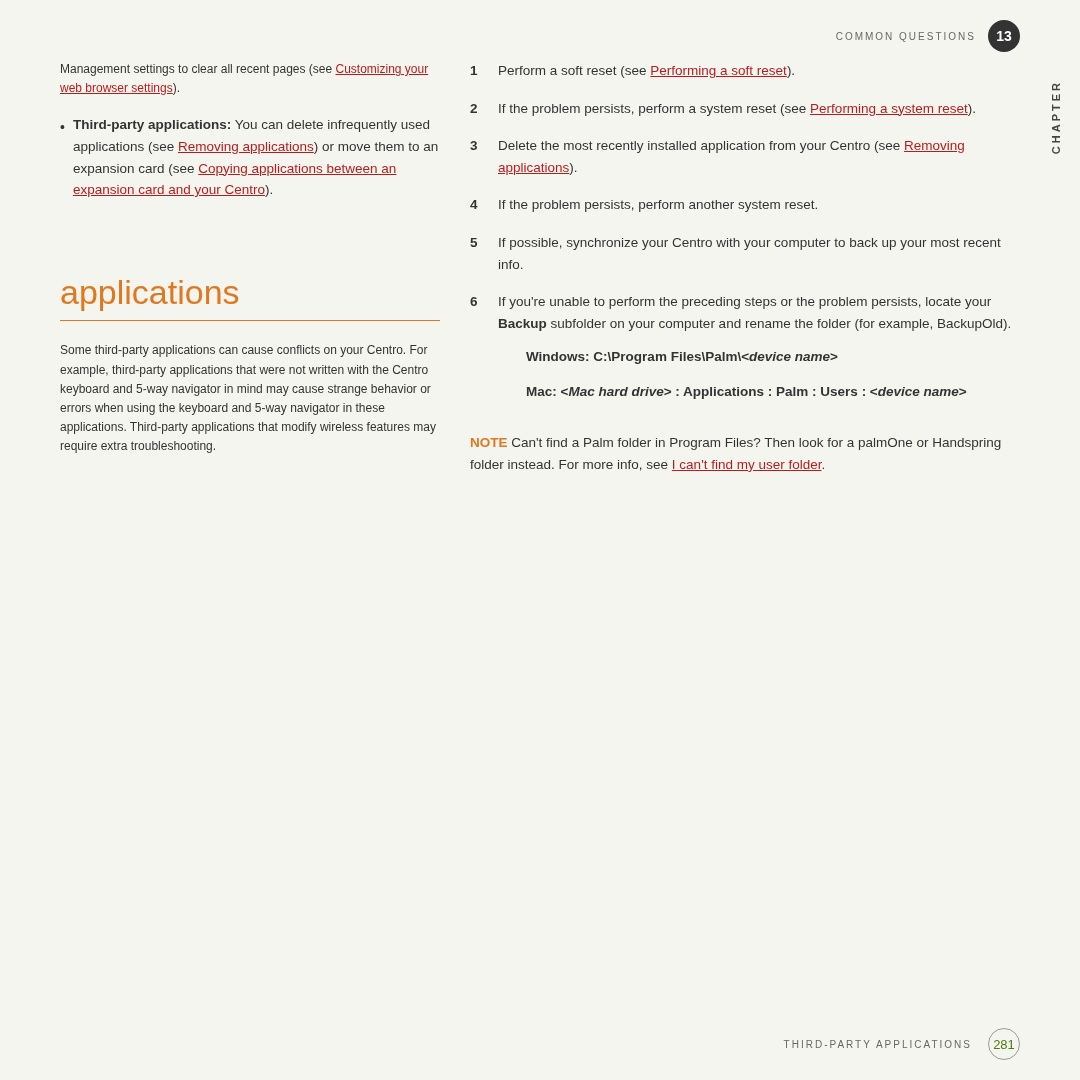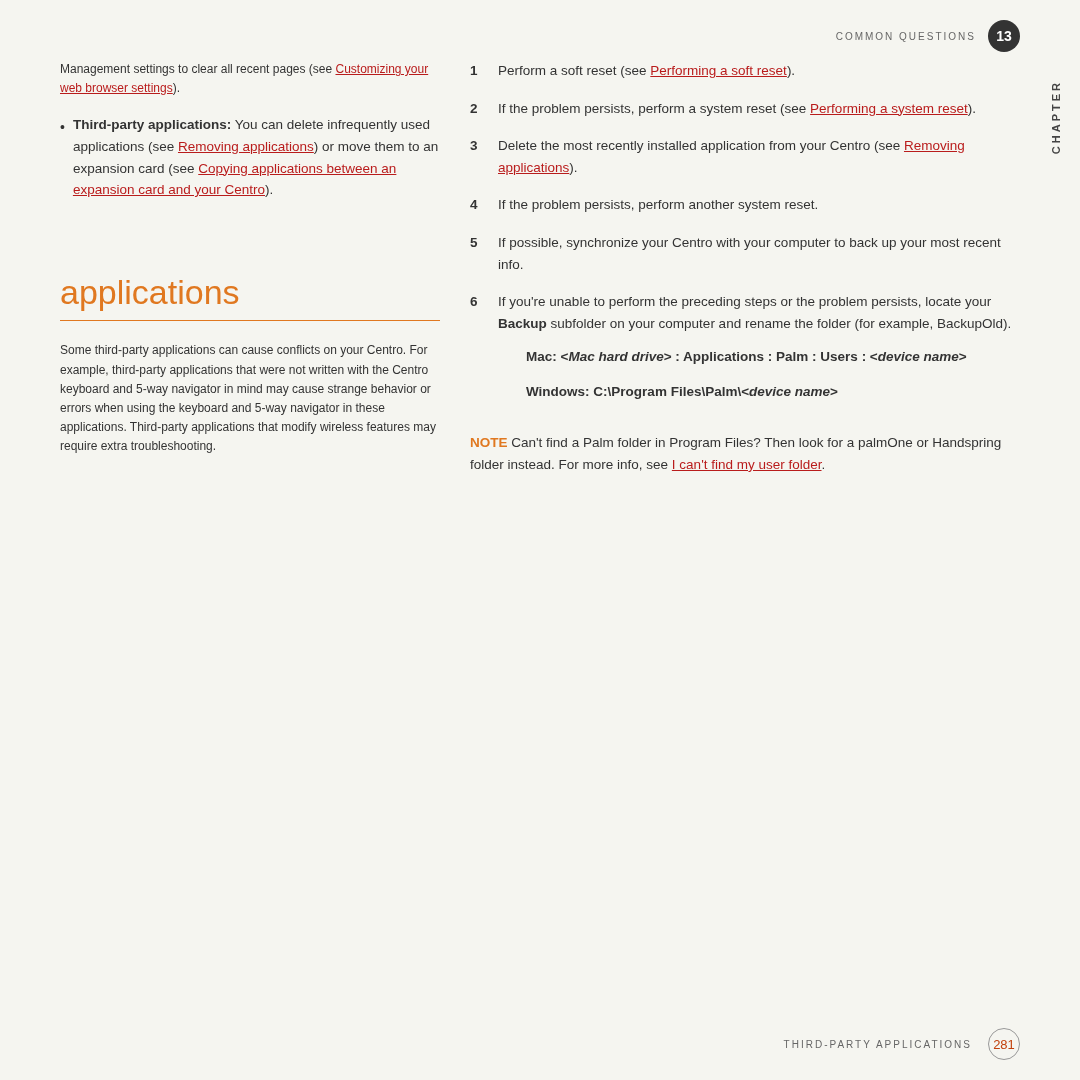--- a/index.html
+++ b/index.html
@@ -209,21 +209,21 @@
 
     .footer-page-number {
       width: 32px;
       height: 32px;
       border: 1.5px solid #999999;
       border-radius: 50%;
       display: flex;
       align-items: center;
       justify-content: center;
       font-size: 13px;
-      color: #c2410c;
+      color: #4d7c0f;
     }
   </style>
 </head>
 <body>
 
 <div class="page-container">
 
   <div class="header">
     <span class="header-text">COMMON QUESTIONS</span>
     <div class="page-number-circle">13</div>
@@ -286,26 +286,26 @@
           <span>If possible, synchronize your Centro with your computer to back up your most recent info.</span>
         </li>
 
         <li>
           <span class="num">6</span>
           <div>
             <span>If you're unable to perform the preceding steps or the problem persists, locate your <strong>Backup</strong> subfolder on your computer and rename the folder (for example, BackupOld).</span>
 
             
             <div class="path-block">
-              <span class="path-label">Mac: &lt;<em>Mac hard drive</em>&gt; : Applications : Palm : Users : &lt;<em>device name</em>&gt;</span>
+              <span class="path-label">Windows: C:\Program Files\Palm\&lt;<em>device name</em>&gt;</span>
             </div>
 
             
             <div class="path-block">
-              <span class="path-label">Windows: C:\Program Files\Palm\&lt;<em>device name</em>&gt;</span>
+              <span class="path-label">Mac: &lt;<em>Mac hard drive</em>&gt; : Applications : Palm : Users : &lt;<em>device name</em>&gt;</span>
             </div>
           </div>
         </li>
 
       </ol>
 
       <div class="note-block">
         <span class="note-label">NOTE</span><span> Can't find a Palm folder in Program Files? Then look for a palmOne or Handspring folder instead. For more info, see </span><a class="link">I can't find my user folder</a><span>.</span>
       </div>
 

